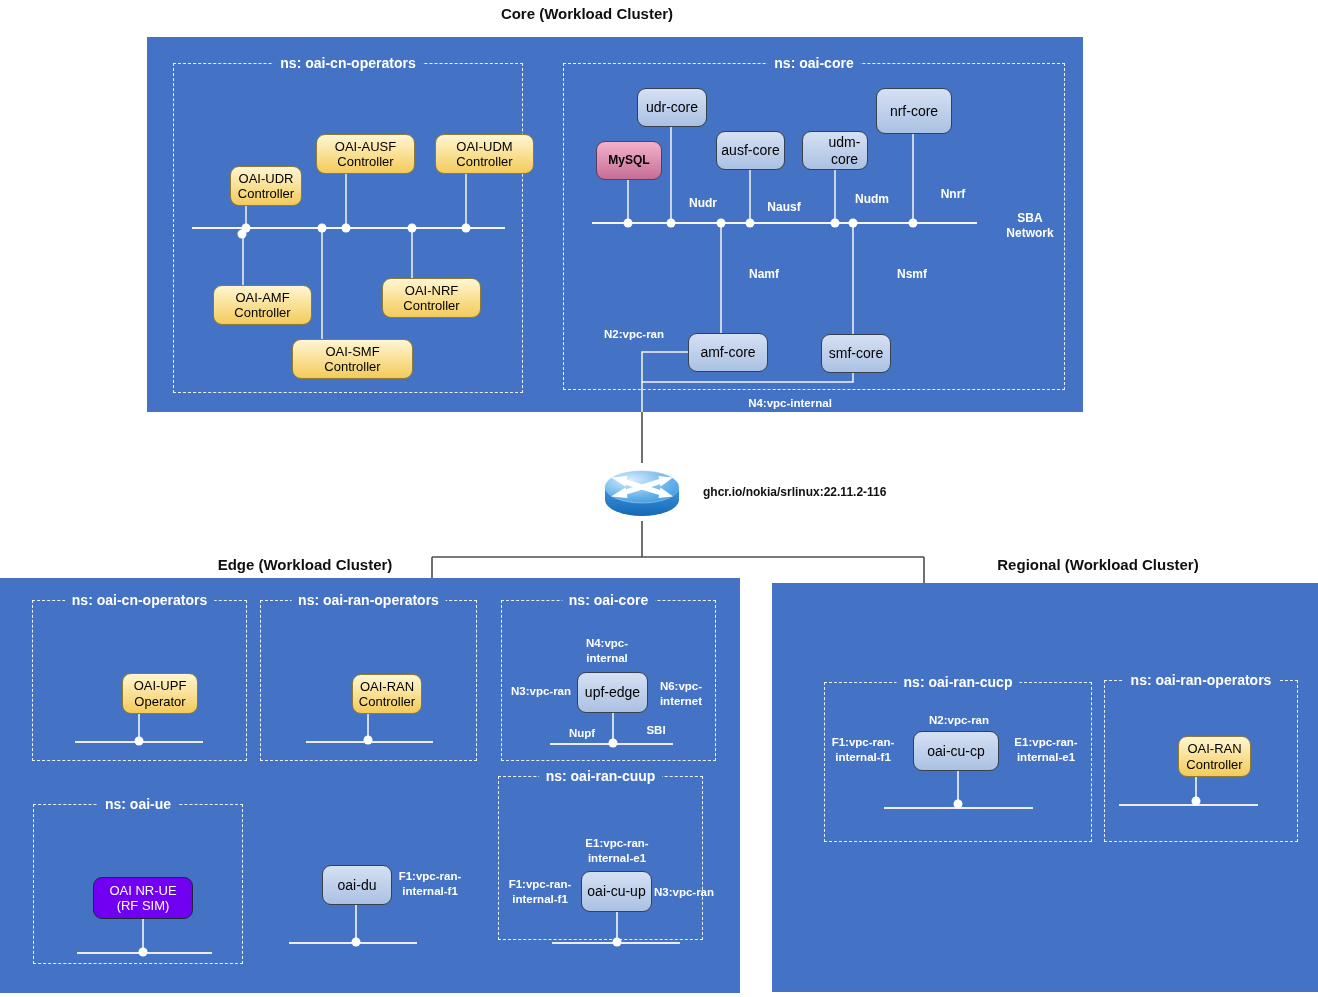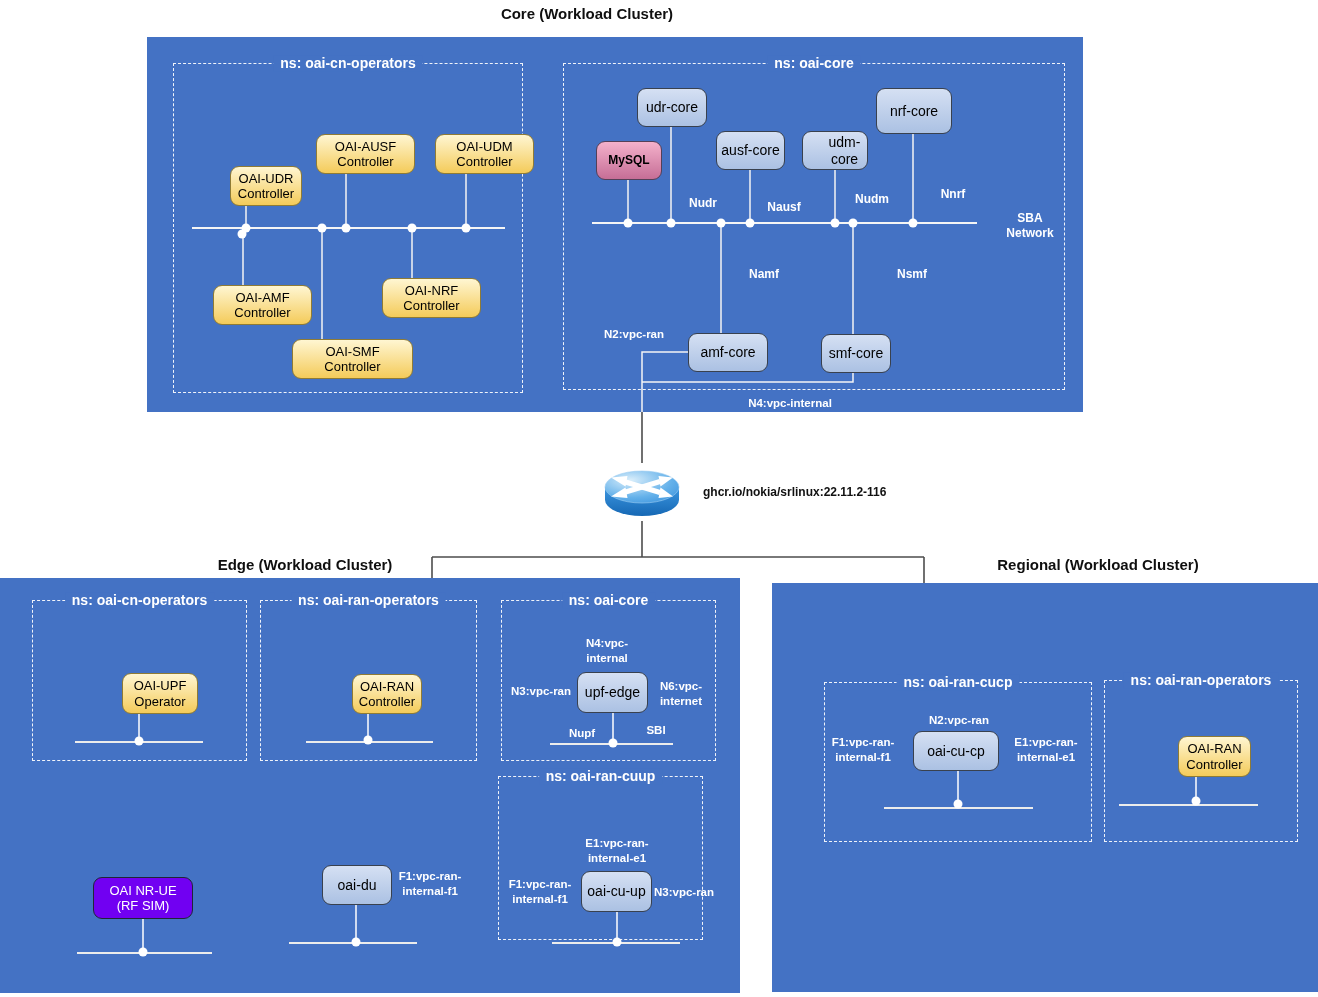--- a/index.html
+++ b/index.html
@@ -216,20 +216,23 @@
 
   <div class="ns" style="left:32px;top:600px;width:215px;height:161px;">
     <span class="ns-label">ns: oai-cn-operators</span>
   </div>
   <div class="ns" style="left:260px;top:600px;width:217px;height:161px;">
     <span class="ns-label">ns: oai-ran-operators</span>
   </div>
   <div class="ns" style="left:501px;top:600px;width:215px;height:161px;">
     <span class="ns-label">ns: oai-core</span>
   </div>
+  <div class="ns" style="left:33px;top:804px;width:210px;height:160px;">
+    <span class="ns-label">ns: oai-ue</span>
+  </div>
   <div class="ns" style="left:498px;top:764px;width:205px;height:164px;margin-top:12px;">
     <span class="ns-label">ns: oai-ran-cuup</span>
   </div>
 
   <div class="node yellow" style="left:103px;top:673px;width:76px;height:41px;">
       <span>OAI-UPF
 Operator</span>
     </div>
   <div class="node yellow" style="left:333px;top:674px;width:70px;height:40px;">
       <span>OAI-RAN

